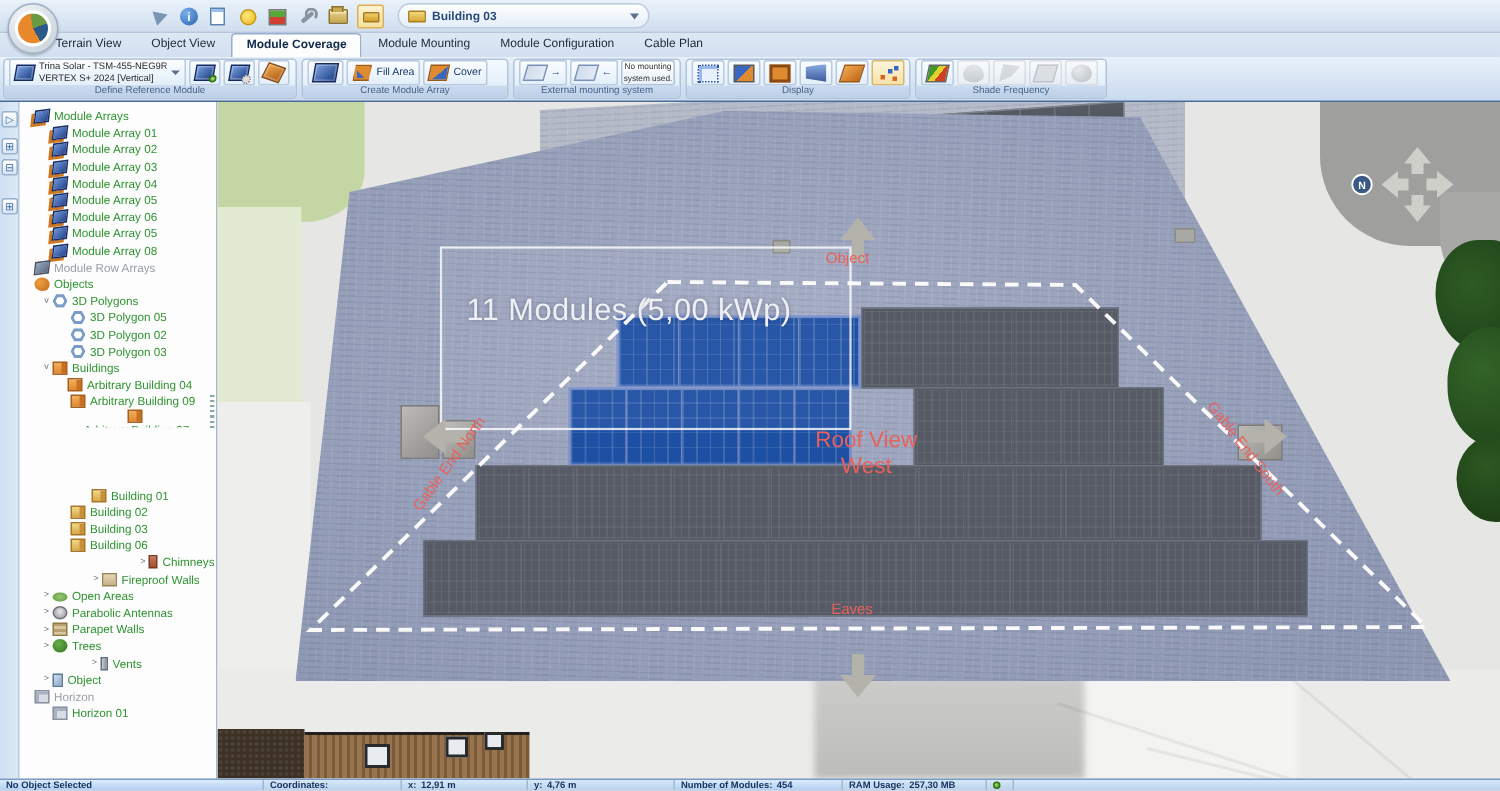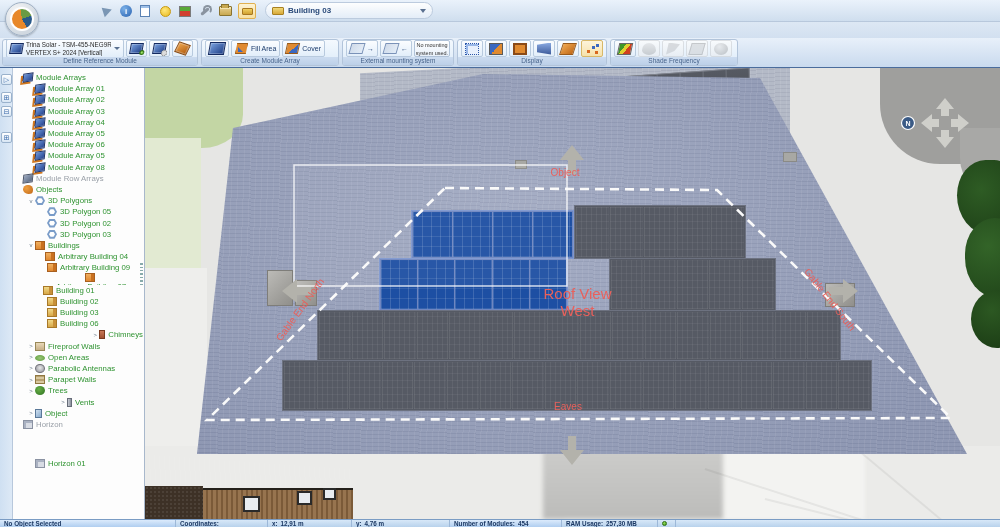--- a/index.html
+++ b/index.html
@@ -213,20 +213,28 @@
       <span class="qi qi-help">?</span>
     </div>
     <div id="bselect">
       <span class="bico"></span>
       <span class="blabel">Building 03</span>
       <span class="caret"></span>
     </div>
   </div>
 
   <div id="tabrow"></div>
+  <div id="tabs">
+      <div class="tab">Terrain View</div>
+      <div class="tab">Object View</div>
+      <div class="tab active">Module Coverage</div>
+      <div class="tab">Module Mounting</div>
+      <div class="tab">Module Configuration</div>
+      <div class="tab">Cable Plan</div>
+    </div>
   <div id="logo">
       <span class="globe"></span>
     </div>
 
   <div id="ribbon">
     <div class="rgroup" style="width:196px">
       <div class="rbtn" id="refcombo">
         <span class="ic-panel"></span>
         <span class="txt"><span>Trina Solar - TSM-455-NEG9R.28</span><br><span>VERTEX S+ 2024 [Vertical]</span></span>
         <span class="caret" style="width:0;height:0;border-left:3px solid transparent;border-right:3px solid transparent;border-top:3px solid #5a7090"></span>
@@ -413,21 +421,21 @@
         <div class="trow" style="padding-left: 26px;">
           <span class="chev"></span>
           <span class="ti i-building-arb"></span>
           <span class="tlabel">Arbitrary Building 09</span>
         </div>
         <div class="trow" style="padding-left: 26px; flex-direction: column;">
           <span class="chev"></span>
           <span class="ti i-building-arb"></span>
           <span class="tlabel">Arbitrary Building 07</span>
         </div>
-        <div class="trow" style="padding-left: 22px;">
+        <div class="trow" style="padding-left: 40px; margin-top: 40px;">
           <span class="chev"></span>
           <span class="ti i-building"></span>
           <span class="tlabel">Building 01</span>
         </div>
         <div class="trow" style="padding-left: 26px;">
           <span class="chev"></span>
           <span class="ti i-building"></span>
           <span class="tlabel">Building 02</span>
         </div>
         <div class="trow" style="padding-left: 26px;">
@@ -438,21 +446,21 @@
         <div class="trow" style="padding-left: 26px;">
           <span class="chev"></span>
           <span class="ti i-building"></span>
           <span class="tlabel">Building 06</span>
         </div>
         <div class="trow" style="padding-left: 14px; justify-content: flex-end;">
           <span class="chev">&gt;</span>
           <span class="ti i-chimney"></span>
           <span class="tlabel">Chimneys</span>
         </div>
-        <div class="trow" style="padding-left: 14px;">
+        <div class="trow" style="padding-left: 14px; margin-left: 33px;">
           <span class="chev">&gt;</span>
           <span class="ti i-wall"></span>
           <span class="tlabel">Fireproof Walls</span>
         </div>
         <div class="trow" style="padding-left: 14px;">
           <span class="chev">&gt;</span>
           <span class="ti i-open-area"></span>
           <span class="tlabel">Open Areas</span>
         </div>
         <div class="trow" style="padding-left: 14px;">
@@ -478,21 +486,21 @@
         <div class="trow" style="padding-left: 14px;">
           <span class="chev">&gt;</span>
           <span class="ti i-window"></span>
           <span class="tlabel">Object</span>
         </div>
         <div class="trow muted" style="padding-left: 2px;">
           <span class="chev"></span>
           <span class="ti i-horizon"></span>
           <span class="tlabel">Horizon</span>
         </div>
-        <div class="trow" style="padding-left: 14px; margin-top: 28px;">
+        <div class="trow" style="padding-left: 14px;">
           <span class="chev"></span>
           <span class="ti i-horizon"></span>
           <span class="tlabel">Horizon 01</span>
         </div>
       </div>
     <div id="splitter"></div>
   </div>
 
   <div id="viewport">
     <div class="abs" id="map-green-1"></div>
@@ -613,20 +621,21 @@
       <g>
         <polygon points="800,30 809,41 804,41 804,48 796,48 796,41 791,41" fill="#cfcfca"></polygon>
         <polygon points="800,80 809,69 804,69 804,62 796,62 796,69 791,69" fill="#cfcfca"></polygon>
         <polygon points="776,55 787,46 787,51 794,51 794,59 787,59 787,64" fill="#cfcfca"></polygon>
         <polygon points="824,55 813,46 813,51 806,51 806,59 813,59 813,64" fill="#cfcfca"></polygon>
         <circle cx="763" cy="55" r="6.5" fill="#3a5a85" stroke="#ffffff" stroke-width="1.2"></circle>
         <text x="763" y="58" font-size="7" font-family="Liberation Sans, sans-serif" fill="#ffffff" text-anchor="middle" font-weight="bold">N</text>
       </g>
     </svg>
 
+    <div id="banner">11 Modules (5,00 kWp)</div>
     <div class="scene-label" style="left:396px;top:99px;width:48px">Object</div>
     <div class="scene-label" style="left:385px;top:217px;width:95px;font-size:15px">Roof View West</div>
     <div class="scene-label" style="left:398px;top:333px;width:50px">Eaves</div>
     <div class="scene-label rot-l" style="left:105px;top:236px;width:100px">Gable End North</div>
     <div class="scene-label rot-r" style="left:635px;top:226px;width:100px">Gable End South</div>
 
     <div class="abs" id="tree-canopy1"></div>
     <div class="abs" id="tree-canopy2"></div>
     <div class="abs" id="tree-canopy3"></div>
 

